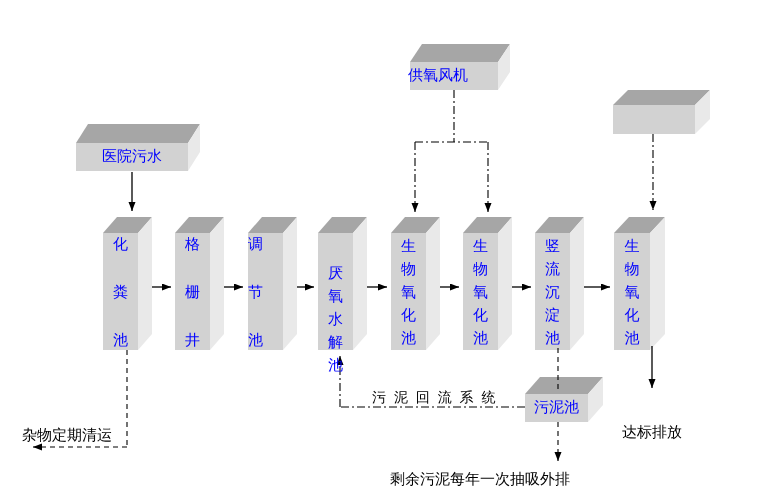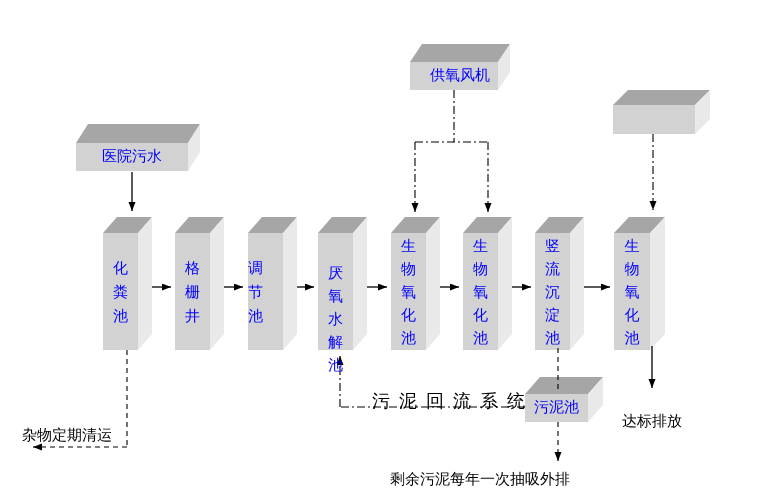--- a/index.html
+++ b/index.html
@@ -17,24 +17,24 @@
   .boxlabel{
     position:absolute;color:#0000ff;font-size:15px;text-align:center;
     white-space:nowrap;
   }
   .vlabel{
     position:absolute;top:233px;height:117px;width:35px;
     display:flex;align-items:center;justify-content:center;
     color:#0000ff;font-size:15px;
   }
   .vlabel span{display:block;width:16px;word-break:break-all;text-align:center;}
-  .v3 span{line-height:24px;}
+  .v3 span{line-height:48px;}
   .v5 span{line-height:23px;}
   .note{position:absolute;color:#000;font-size:15px;white-space:nowrap;}
-  .note-spaced{font-size:18px;letter-spacing:2px;}
+  .note-spaced{font-size:14px;letter-spacing:2px;}
 </style>
 </head>
 <body>
 
 <div class="canvas">
 
   <svg width="765" height="504" viewBox="0 0 765 504">
     <defs>
       <marker id="ah" markerUnits="userSpaceOnUse" markerWidth="10" markerHeight="8" refX="9" refY="3.5" orient="auto">
         <path d="M0,0 L9,3.5 L0,7 Z" fill="#000"></path>
@@ -127,21 +127,21 @@
     <line class="ln-dashdot" x1="340" y1="407" x2="340" y2="356" marker-end="url(#ah)"></line>
 
     <line class="ln-dash" x1="127" y1="350" x2="127" y2="447"></line>
     <line class="ln-dash" x1="127" y1="447" x2="33" y2="447" marker-end="url(#ah)"></line>
 
     <line class="ln-dash" x1="558" y1="348" x2="558" y2="392"></line>
     <line class="ln-dash" x1="558" y1="422" x2="558" y2="461" marker-end="url(#ah)"></line>
   </svg>
 
   <div class="boxlabel" style="left:76px;top:147px;width:112px;">医院污水</div>
-  <div class="boxlabel" style="left:410px;top:66px;width:100px;">供氧风机</div>
+  <div class="boxlabel" style="left:388px;top:66px;width:100px;">供氧风机</div>
   <div class="boxlabel" style="left:525px;top:398px;width:63px;">污泥池</div>
 
   <div class="vlabel v3" style="left:103px;">
       <span>化粪池</span>
     </div>
   <div class="vlabel v3" style="left:175px;border-radius:13px;">
       <span>格栅井</span>
     </div>
   <div class="vlabel v3" style="left:238px;border-radius:8px;">
       <span>调节池</span>
@@ -157,16 +157,16 @@
     </div>
   <div class="vlabel v5" style="left:535px;">
       <span>竖流沉淀池</span>
     </div>
   <div class="vlabel v5" style="left:614px;width:36px;">
       <span>生物氧化池</span>
     </div>
 
   <div class="note" style="left:22px;top:426px;">杂物定期清运</div>
   <div class="note note-spaced" style="left:372px;top:389px;">污 泥 回 流 系 统</div>
-  <div class="note" style="left:622px;top:412px;">达标排放</div>
+  <div class="note" style="left:622px;top:423px;">达标排放</div>
   <div class="note" style="left:390px;top:470px;">剩余污泥每年一次抽吸外排</div>
 
 </div>
 
 </body></html>

